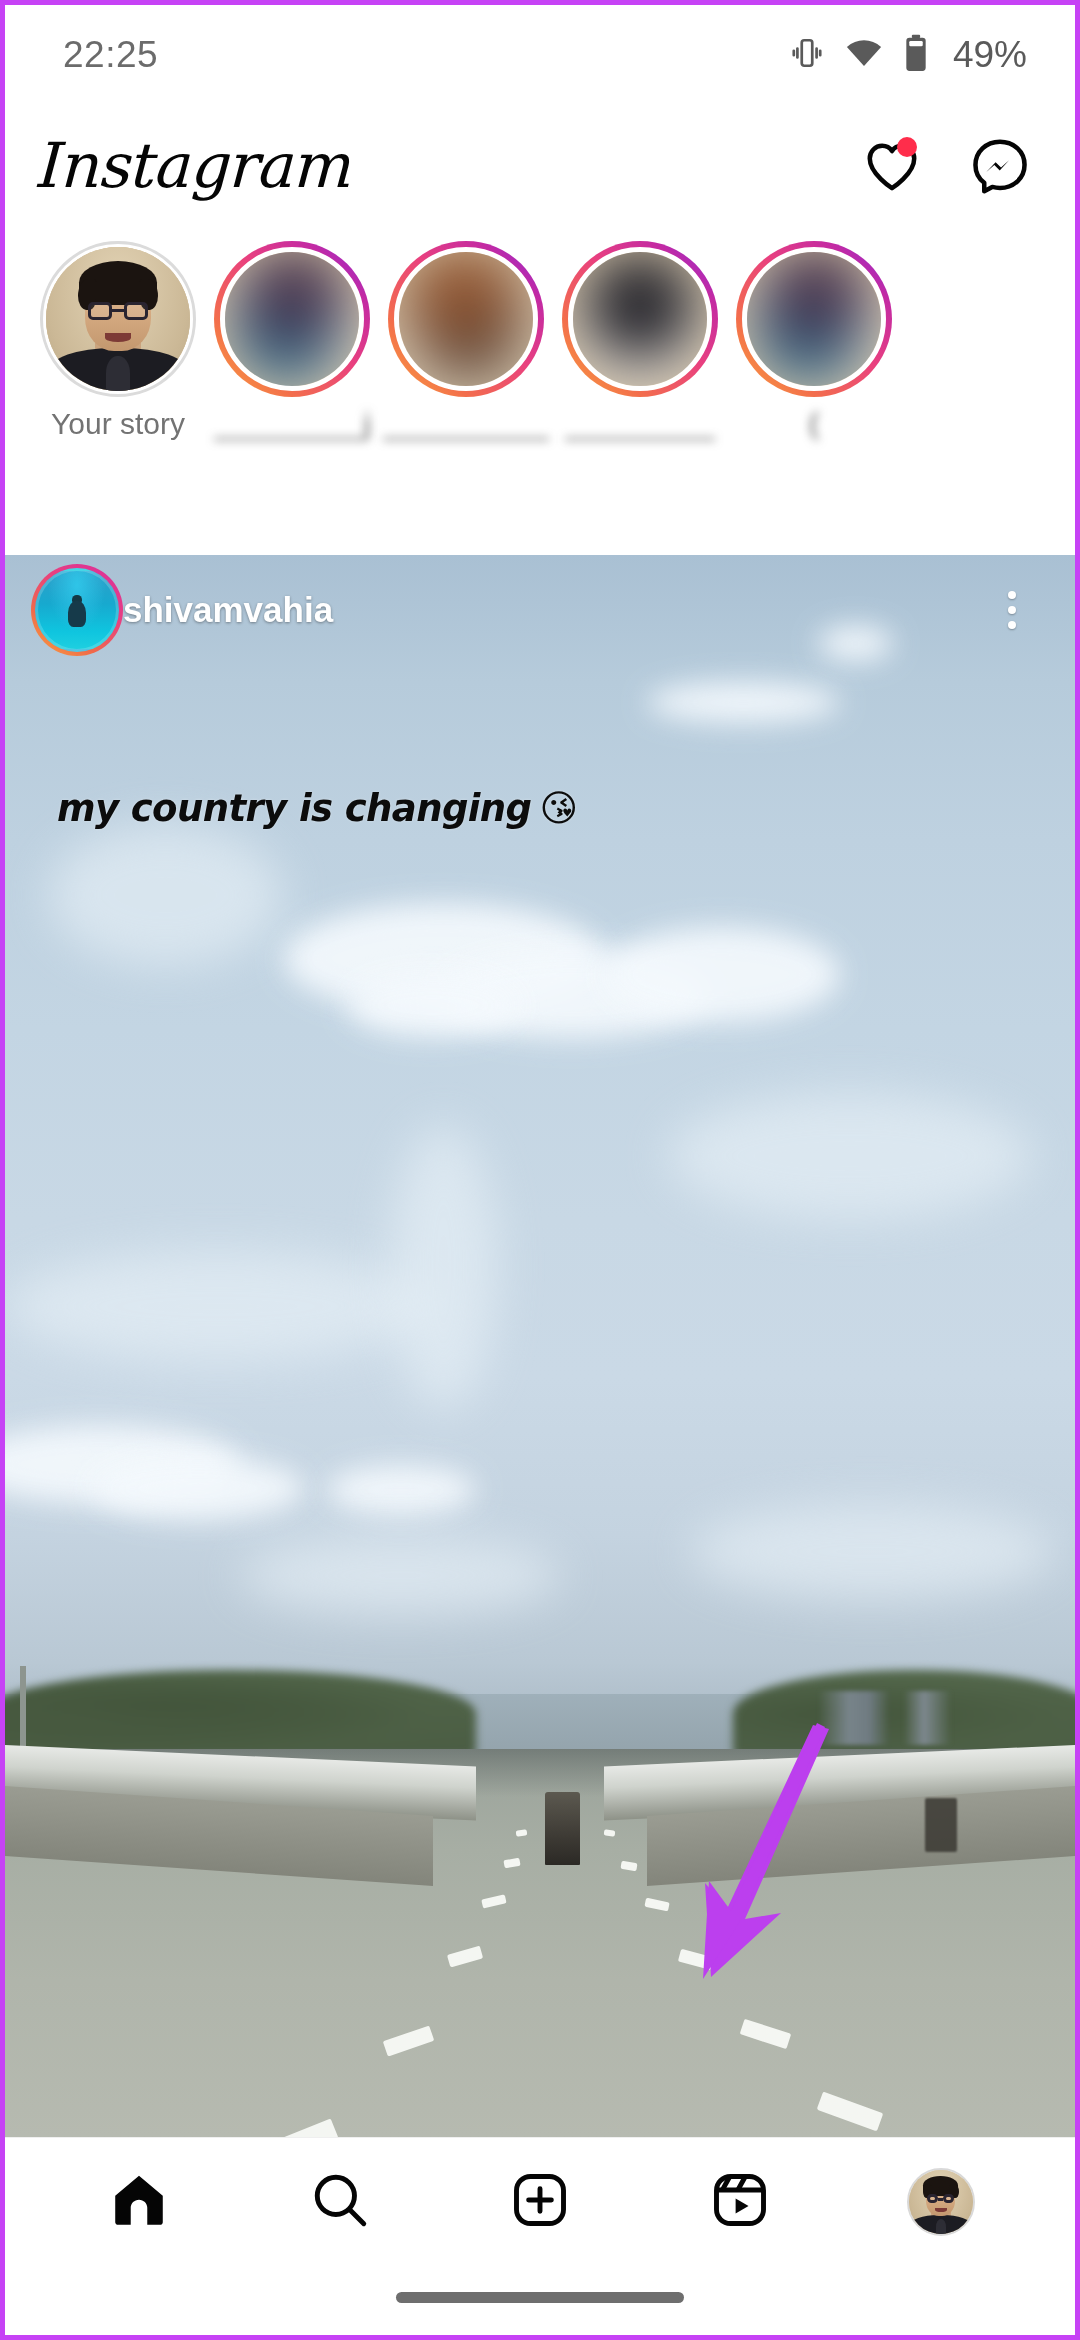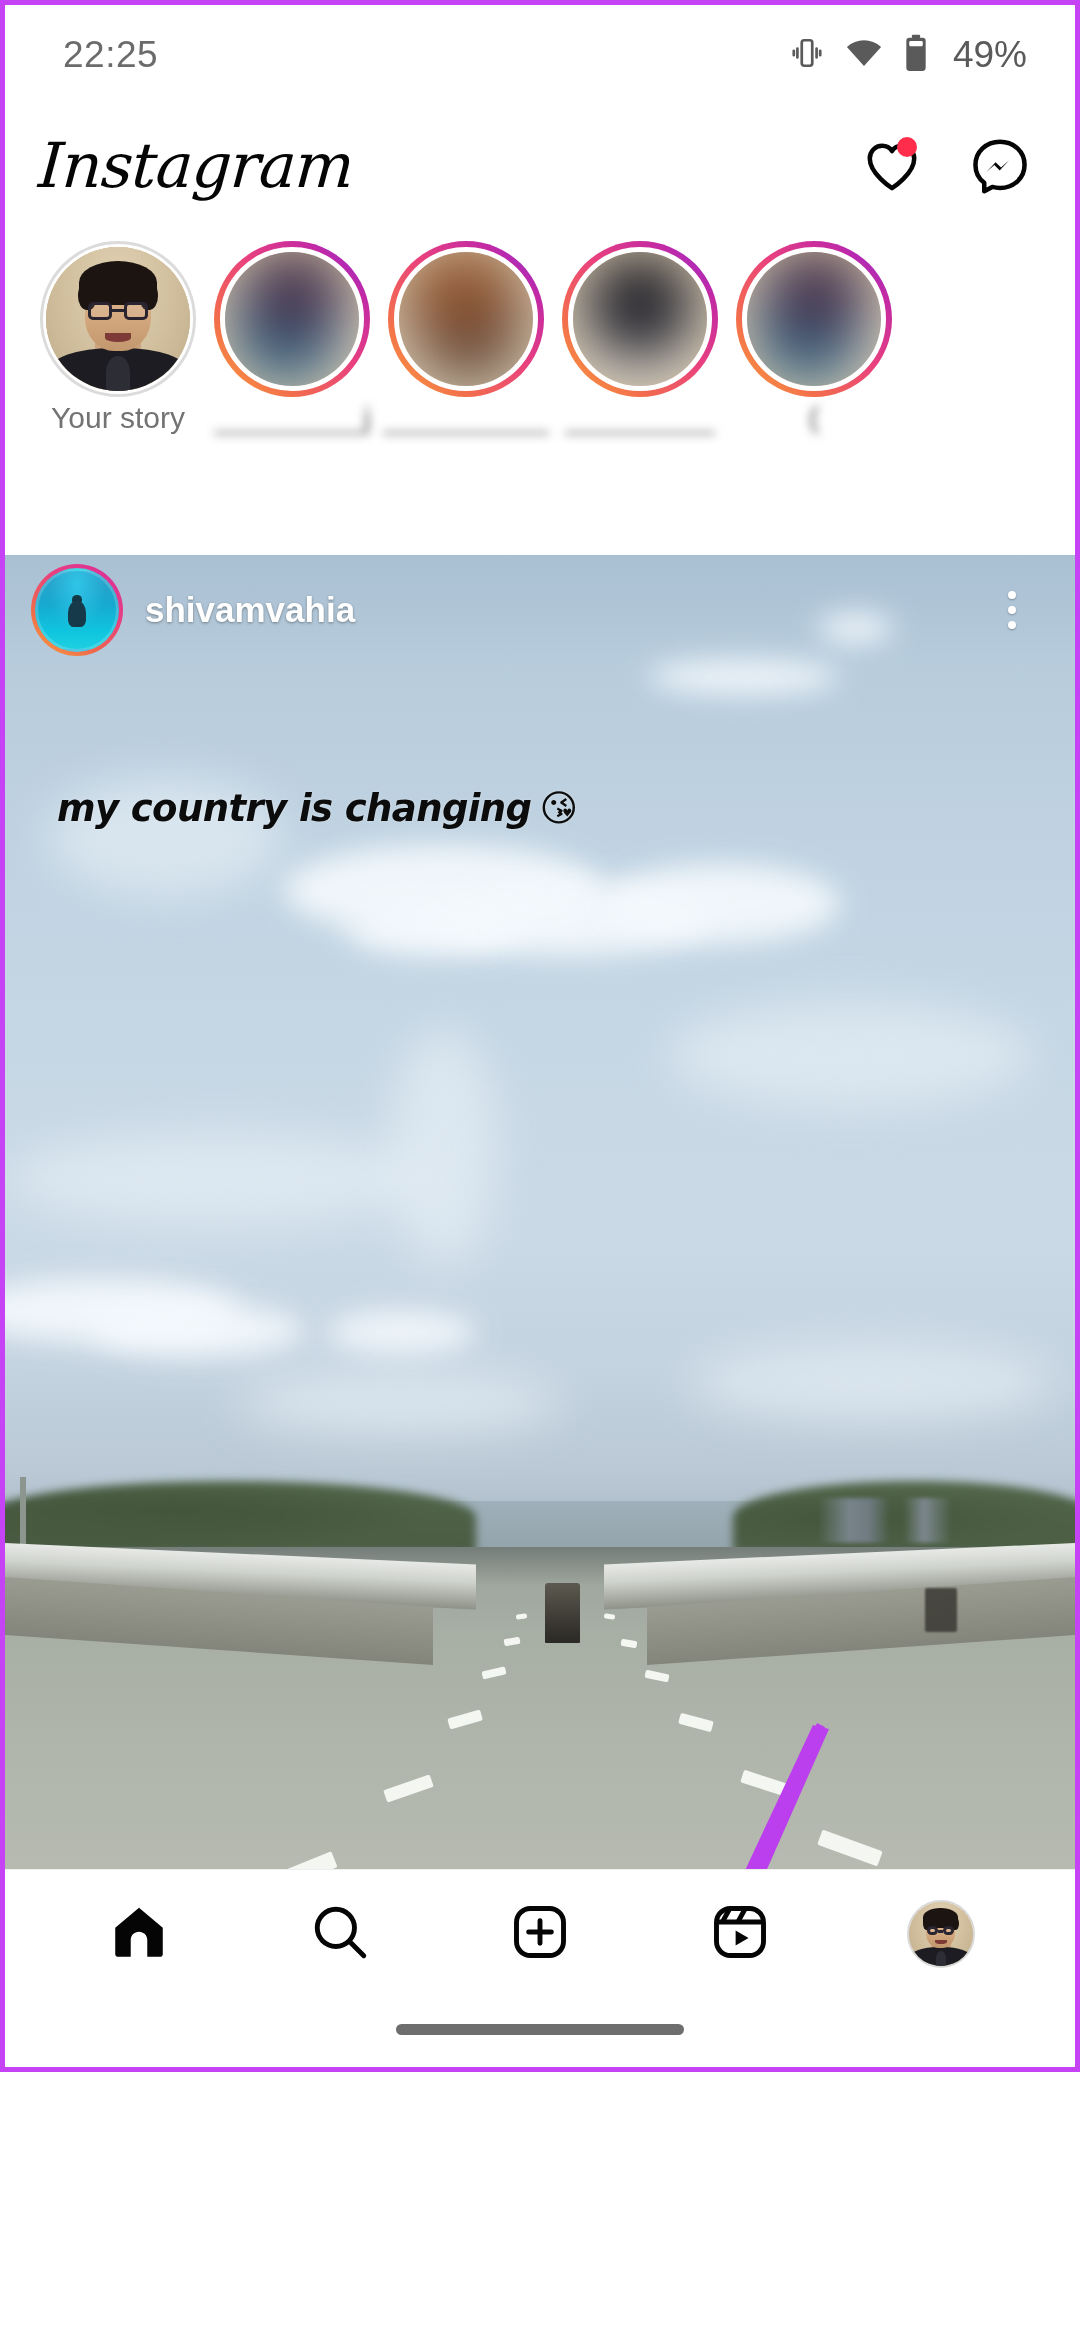--- a/index.html
+++ b/index.html
@@ -4,21 +4,21 @@
 <style>
   * { margin:0; padding:0; box-sizing:border-box; }
   html, body {
     width:1080px; height:2340px;
     background:#ffffff;
     font-family:"Liberation Sans", sans-serif;
     overflow:hidden;
   }
   #screen {
     position:relative;
-    width:1080px; height:2072px;
+    width:1080px; height:2340px;
     background:#8b5cf6;
     border:5px solid #c642f5;
     overflow:hidden;
   }
 
   
   #status-bar {
     position:absolute; top:0; left:0; right:0; height:100px;
     background:#fff;
     display:flex; align-items:center; justify-content:space-between;
@@ -121,21 +121,21 @@
   .blur2 { background:
       radial-gradient(circle at 46% 24%, #9c5a34 0%, #86502f 30%, rgba(134,80,47,0) 62%),
       radial-gradient(circle at 52% 56%, #3b2b22 0%, #4e392c 32%, rgba(78,57,44,0) 66%),
       radial-gradient(circle at 50% 88%, #f1ece6 0%, #f9f6f2 100%),
       linear-gradient(165deg,#f0ddcc 0%,#d9bfb8 50%,#f7f0ee 100%); }
   .blur3 { background:
       radial-gradient(circle at 50% 40%, #17161a 0%, #232229 34%, rgba(35,34,41,0) 66%),
       radial-gradient(circle at 50% 88%, #eeeae5 0%, #f8f6f3 100%),
       linear-gradient(170deg,#efe0d8 0%,#d7c4c9 48%,#f6f0f1 100%); }
   .story-name {
-    margin-top:4px; font-size:30px; color:#737373;
+    margin-top:10px; font-size:30px; color:#737373;
     max-width:168px; white-space:nowrap; overflow:hidden;
   }
   .name-blur { filter:blur(5px); color:#444; }
 
   
   #post {
     position:absolute; top:550px; left:0; right:0; bottom:198px;
     overflow:hidden;
   }
   
@@ -225,21 +225,21 @@
     position:relative; overflow:hidden;
   }
   #post-avatar .diver {
     position:absolute; left:38%; top:38%; width:24%; height:34%;
     background:#163a4a; border-radius:44% 44% 28% 28%;
   }
   #post-avatar .diver-head {
     position:absolute; left:44%; top:31%; width:12%; height:12%;
     background:#143845; border-radius:50%;
   }
-  #post-meta { margin-left:22px; display:flex; flex-direction:column; gap:2px; flex:1; min-width:0; }
+  #post-meta { display:flex; flex-direction:column; gap:2px; flex:1; min-width:0; }
   #post-username {
     font-size:35px; font-weight:700; color:#fff; line-height:1.15;
     text-shadow:0 1px 3px rgba(0,0,0,.38);
   }
   #post-audio {
     font-size:31px; color:#f2f4f5; line-height:1.2;
     text-shadow:0 1px 3px rgba(0,0,0,.38);
     white-space:nowrap; overflow:hidden; text-overflow:ellipsis;
   }
   #post-more {

